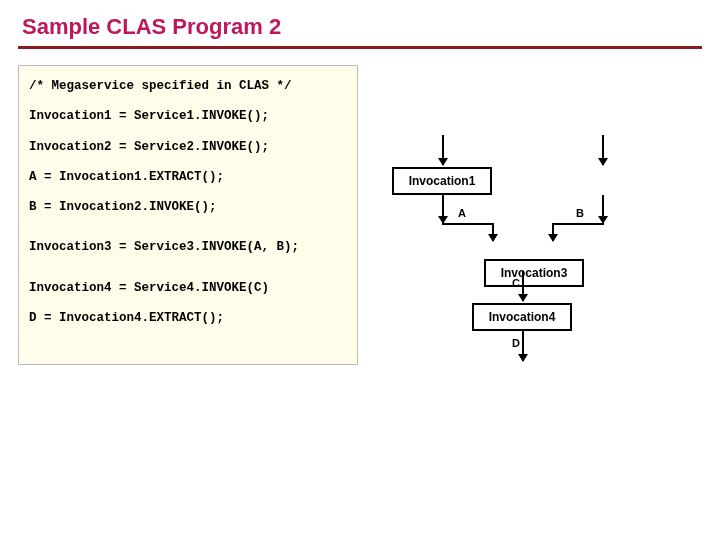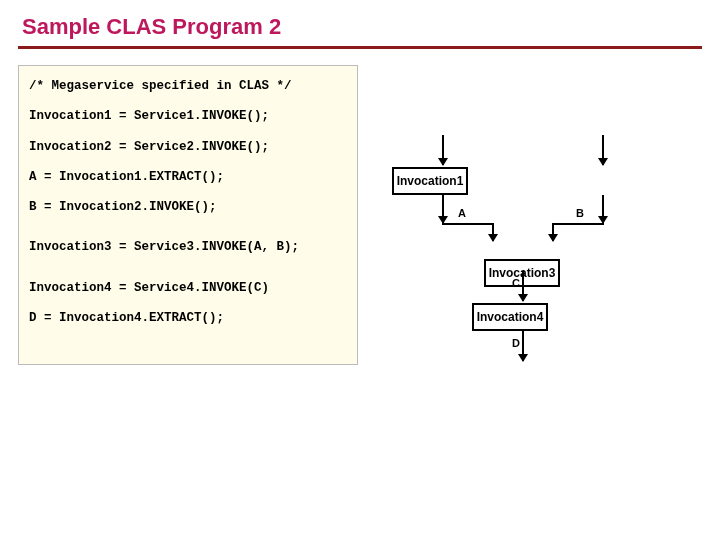--- a/index.html
+++ b/index.html
@@ -23,21 +23,21 @@
   .diagram { flex: 1; position: relative; margin-top: 70px; }
   .node {
     position: absolute;
     border: 2px solid #000;
     background: #fff;
     font-family: Arial, sans-serif;
     font-size: 12px;
     font-weight: bold;
     text-align: center;
     padding: 5px 0;
-    width: 76px;
+    width: 100px;
   }
   .arrow-down { position: absolute; width: 2px; background: #000; }
   .arrow-down::after {
     content: "";
     position: absolute;
     bottom: -1px; left: -4px;
     border-left: 5px solid transparent;
     border-right: 5px solid transparent;
     border-top: 8px solid #000;
   }

